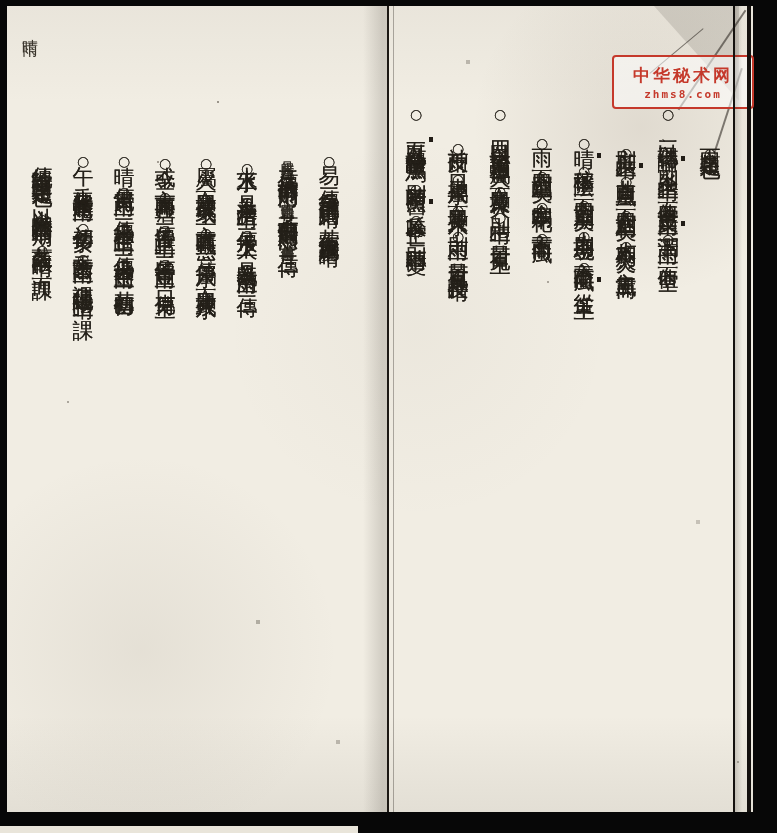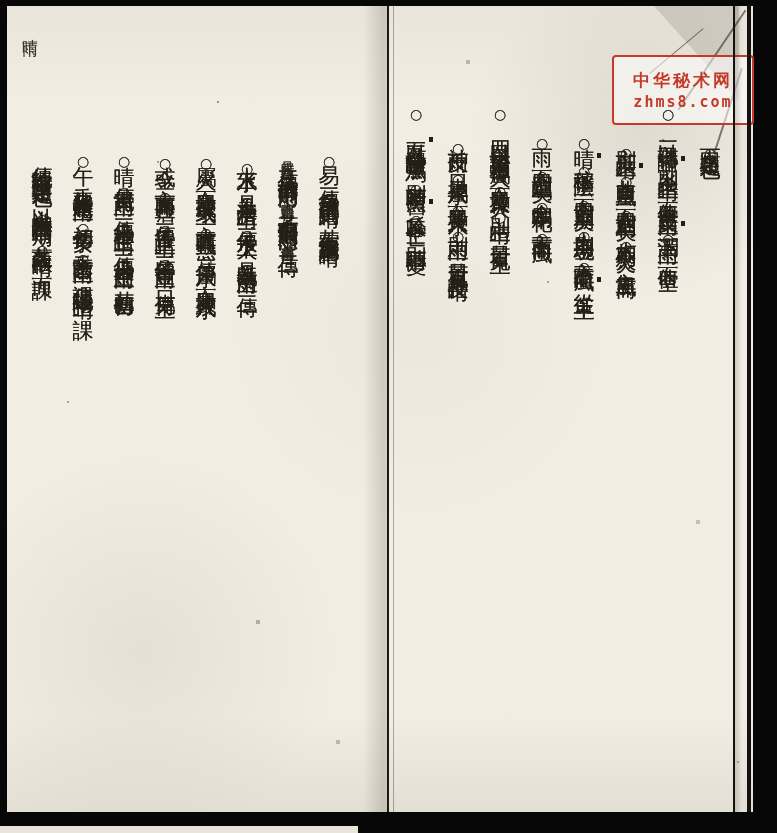--- a/index.html
+++ b/index.html
@@ -29,26 +29,26 @@
   #streak3{right:24px;top:60px;width:2px;height:90px;transform:rotate(18deg);}
   #specks{position:absolute;left:210px;top:95px;width:2px;height:2px;background:rgba(70,62,52,.5);
     box-shadow: 40px 520px 0 1px rgba(70,62,52,.35), -150px 300px 0 0 rgba(70,62,52,.4),
       120px 640px 0 1px rgba(70,62,52,.3), 330px 180px 0 0 rgba(70,62,52,.4),
       480px 420px 0 1px rgba(70,62,52,.25), -60px 60px 0 0 rgba(70,62,52,.45),
       250px -40px 0 1px rgba(70,62,52,.3), 520px 660px 0 0 rgba(70,62,52,.35);}
   
   #corner-label{position:absolute;left:12px;top:20px;writing-mode:vertical-rl;text-orientation:upright;
     font-size:16px;letter-spacing:4px;color:#3a352c;}
   
-  #watermark{position:absolute;left:605px;top:49px;width:142px;height:70px;box-sizing:border-box;
+  #watermark{position:absolute;left:605px;top:49px;width:142px;height:54px;box-sizing:border-box;
     border:2px solid var(--wm,#c5392b);border-radius:4px;background:rgba(255,255,255,.55);
     display:flex;flex-direction:column;align-items:center;justify-content:center;gap:1px;
     color:var(--wm,#c5392b);font-family:"Liberation Sans",sans-serif;}
   #watermark .l1{font-size:17px;font-weight:bold;letter-spacing:3px;}
-  #watermark .l2{font-size:15px;font-weight:bold;letter-spacing:2px;font-family:"DejaVu Sans Mono",monospace;}
+  #watermark .l2{font-size:11px;font-weight:bold;letter-spacing:2px;font-family:"DejaVu Sans Mono",monospace;}
   
   .page-text{position:absolute;writing-mode:vertical-rl;text-orientation:upright;
     color:var(--ink,#242019);}
   #right-page-text{left:386px;top:100px;width:338px;height:704px;}
   #left-page-text{left:8px;top:118px;width:334px;height:692px;}
   .col{white-space:nowrap;padding-top:26px;font-size:21px;letter-spacing:2.5px;
     text-shadow:0 0 .5px rgba(30,25,20,.8);}
   #right-page-text .col{line-height:42px;}
   #left-page-text .col{line-height:41px;}
   .col.sect{padding-top:0;}

